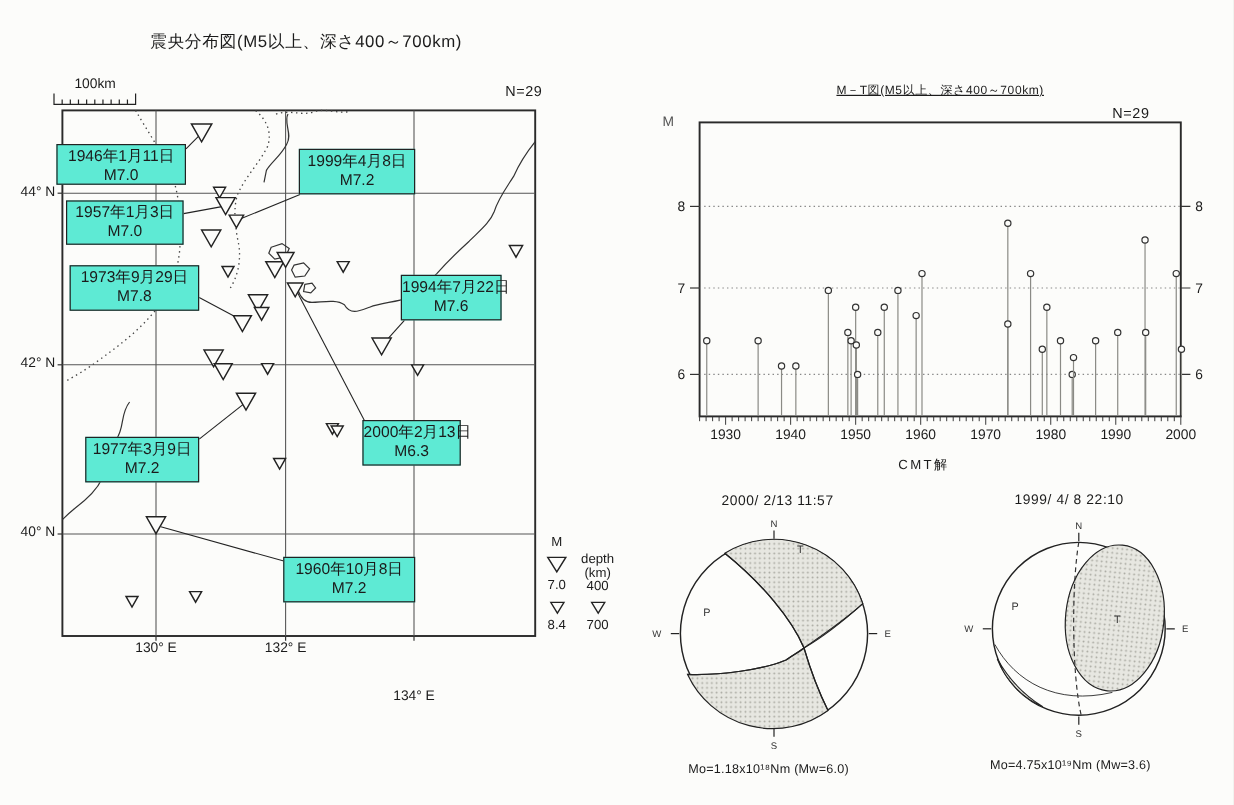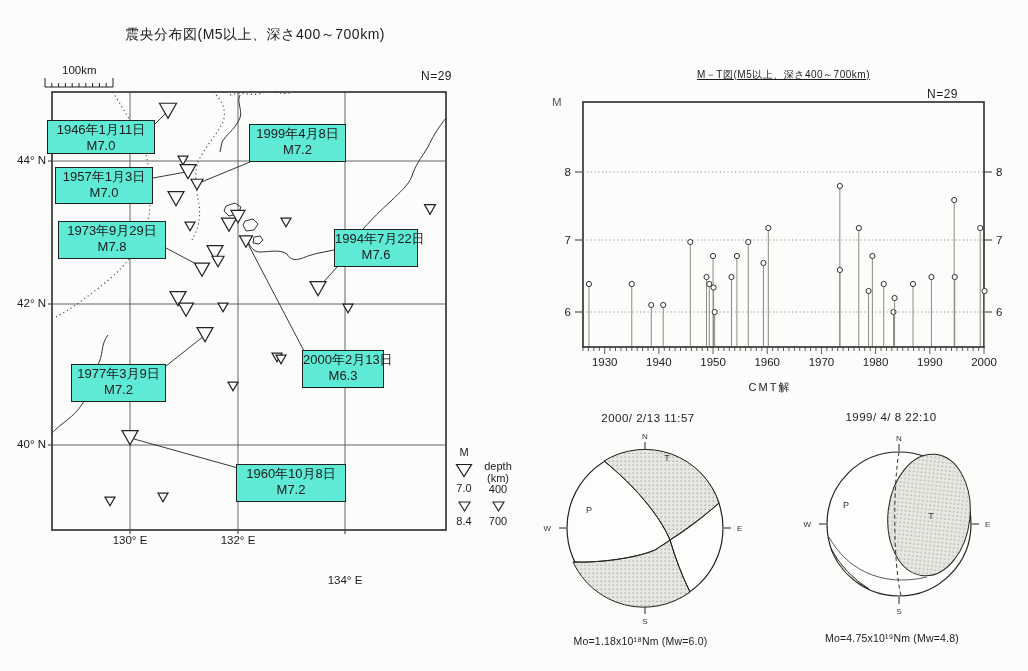--- a/index.html
+++ b/index.html
@@ -393,15 +393,15 @@
     </g>
     <text x="899" y="441" font-size="8" text-anchor="middle" fill="#333">N</text>
     <text x="985" y="527" font-size="8" text-anchor="start" fill="#333">E</text>
     <text x="899" y="614" font-size="8" text-anchor="middle" fill="#333">S</text>
     <text x="811" y="527" font-size="8" text-anchor="end" fill="#333">W</text>
     <text x="846" y="508" font-size="9" text-anchor="middle" fill="#333">P</text>
     <text x="931" y="519" font-size="9" text-anchor="middle" fill="#333">T</text>
   </svg>
 
   <div class="abs ctr ball-caption" style="left:568px;top:635px;width:145px;">Mo=1.18x10¹⁸Nm (Mw=6.0)</div>
-  <div class="abs ctr ball-caption" style="left:812px;top:632px;width:160px;">Mo=4.75x10¹⁹Nm (Mw=4.8)</div>
+  <div class="abs ctr ball-caption" style="left:812px;top:632px;width:160px;">Mo=4.75x10¹⁹Nm (Mw=3.6)</div>
 
 </div>
 
 </body></html>

